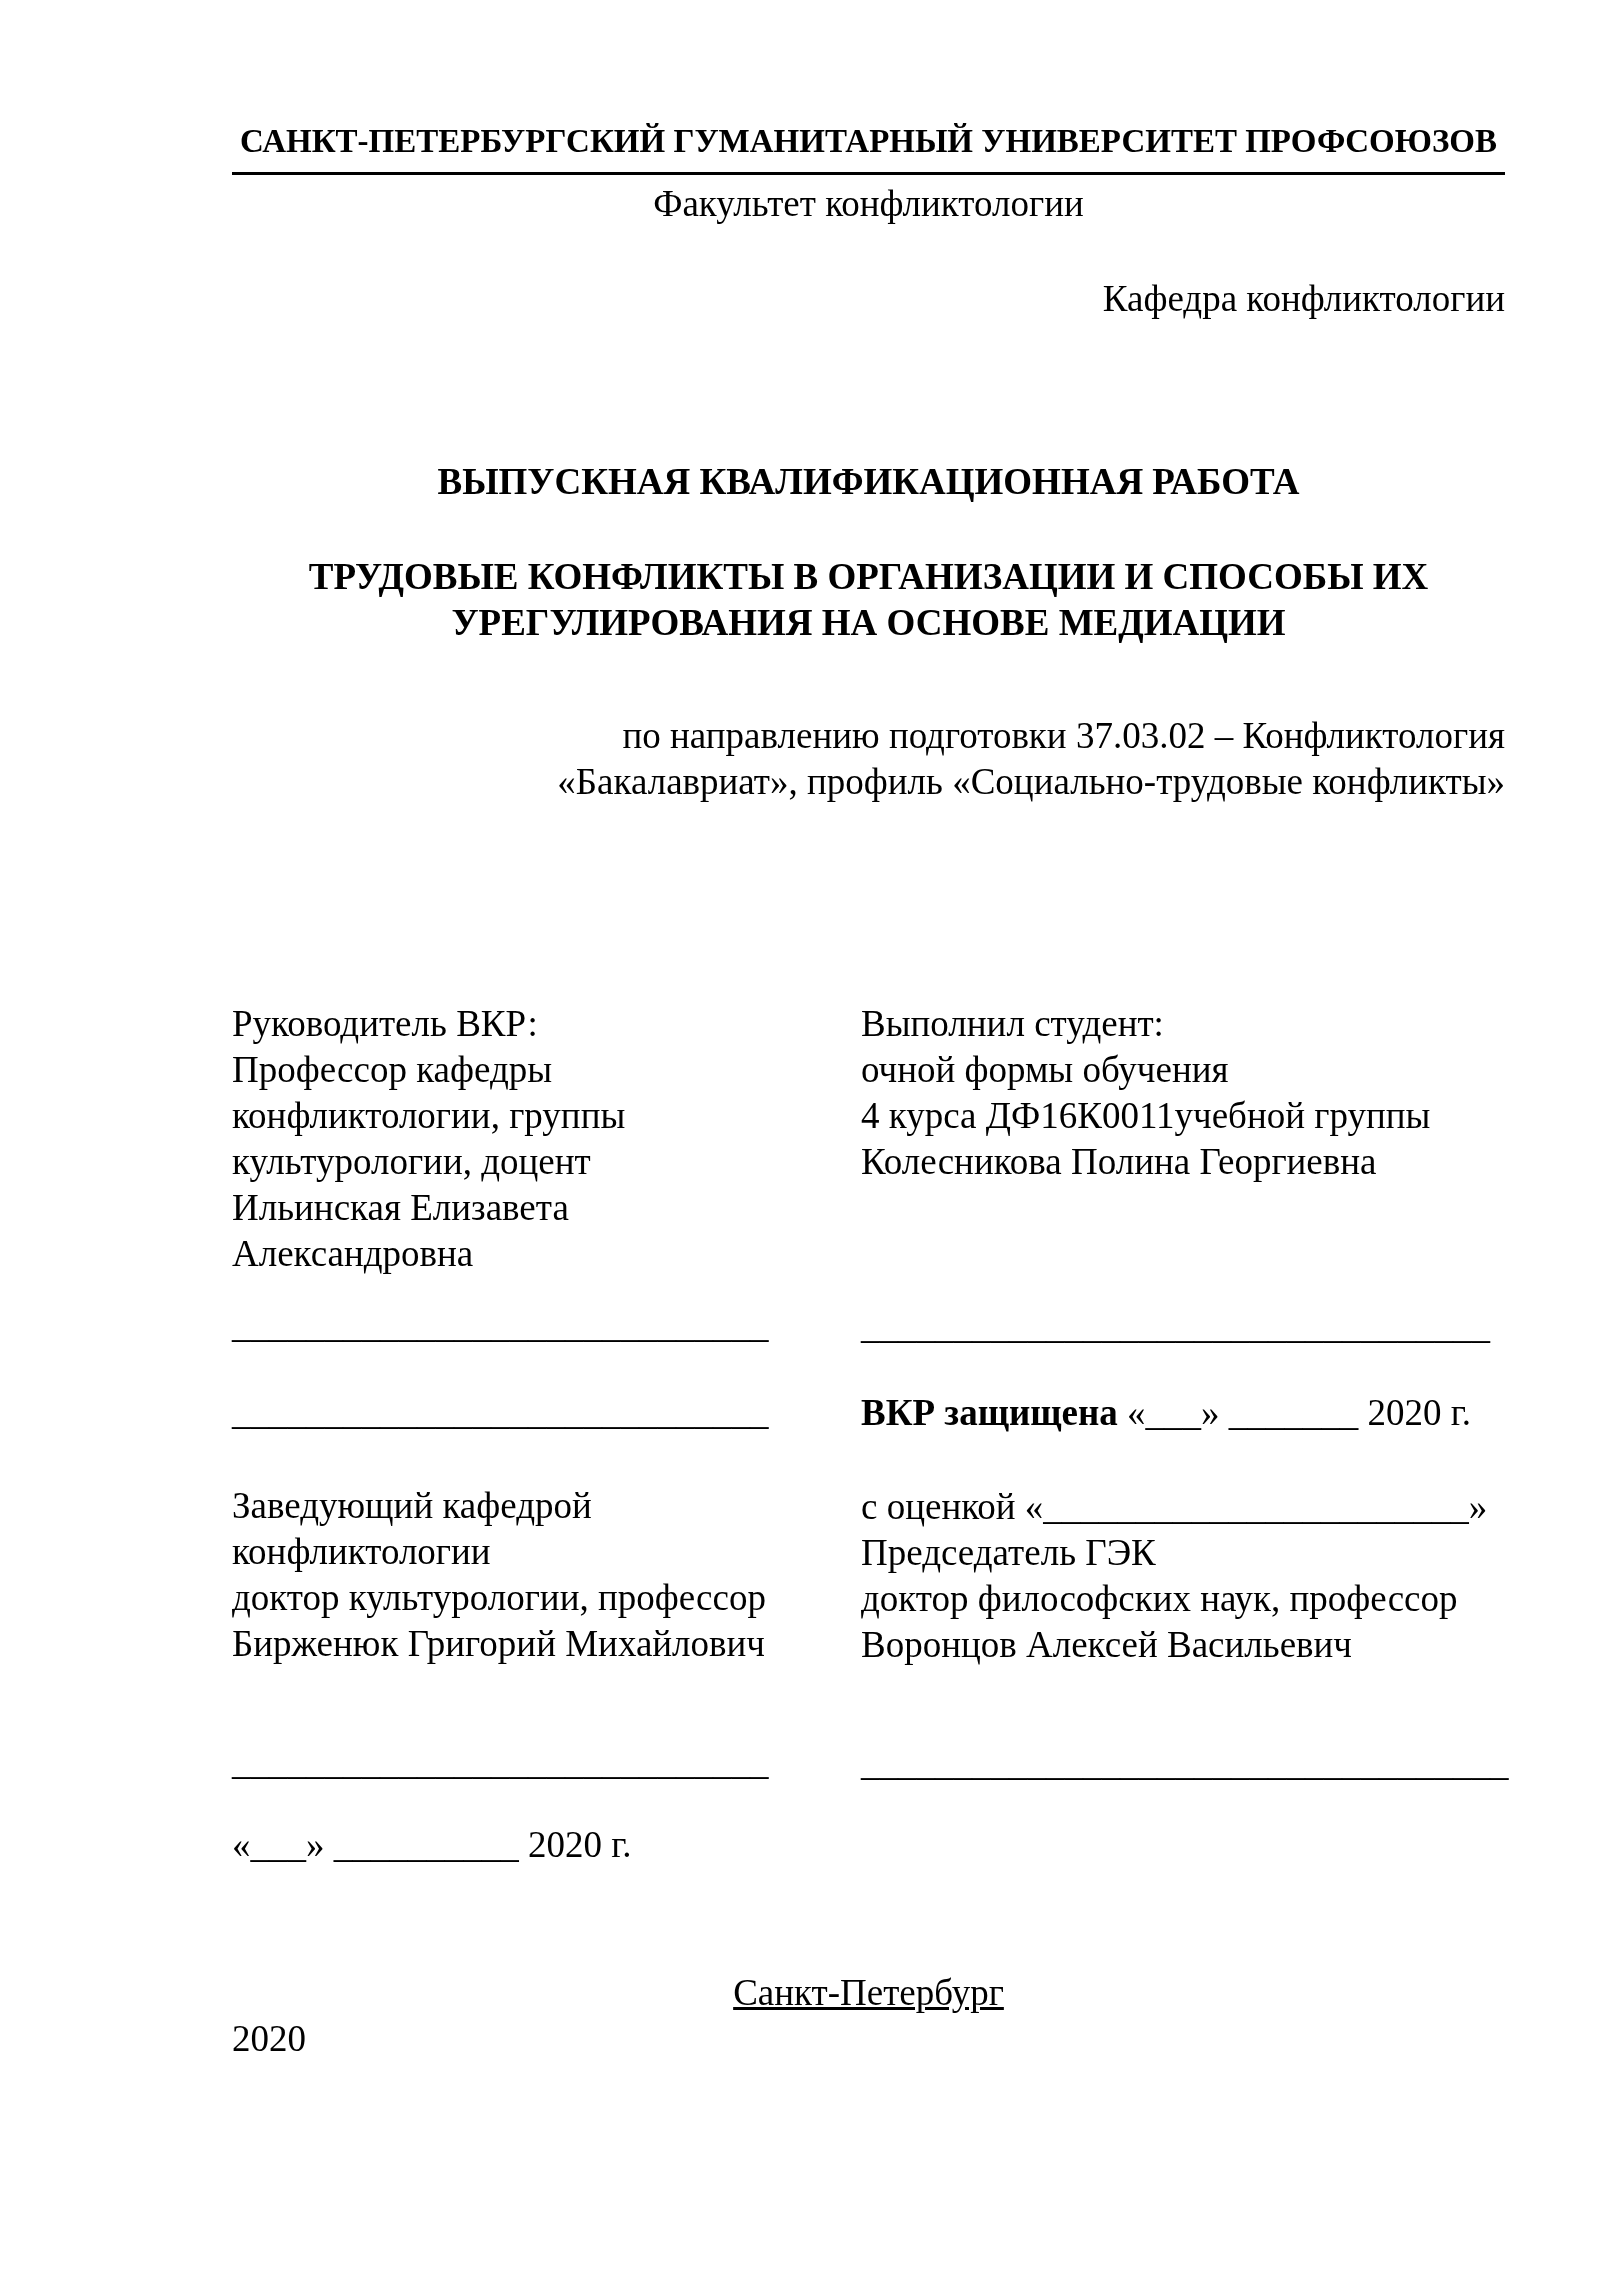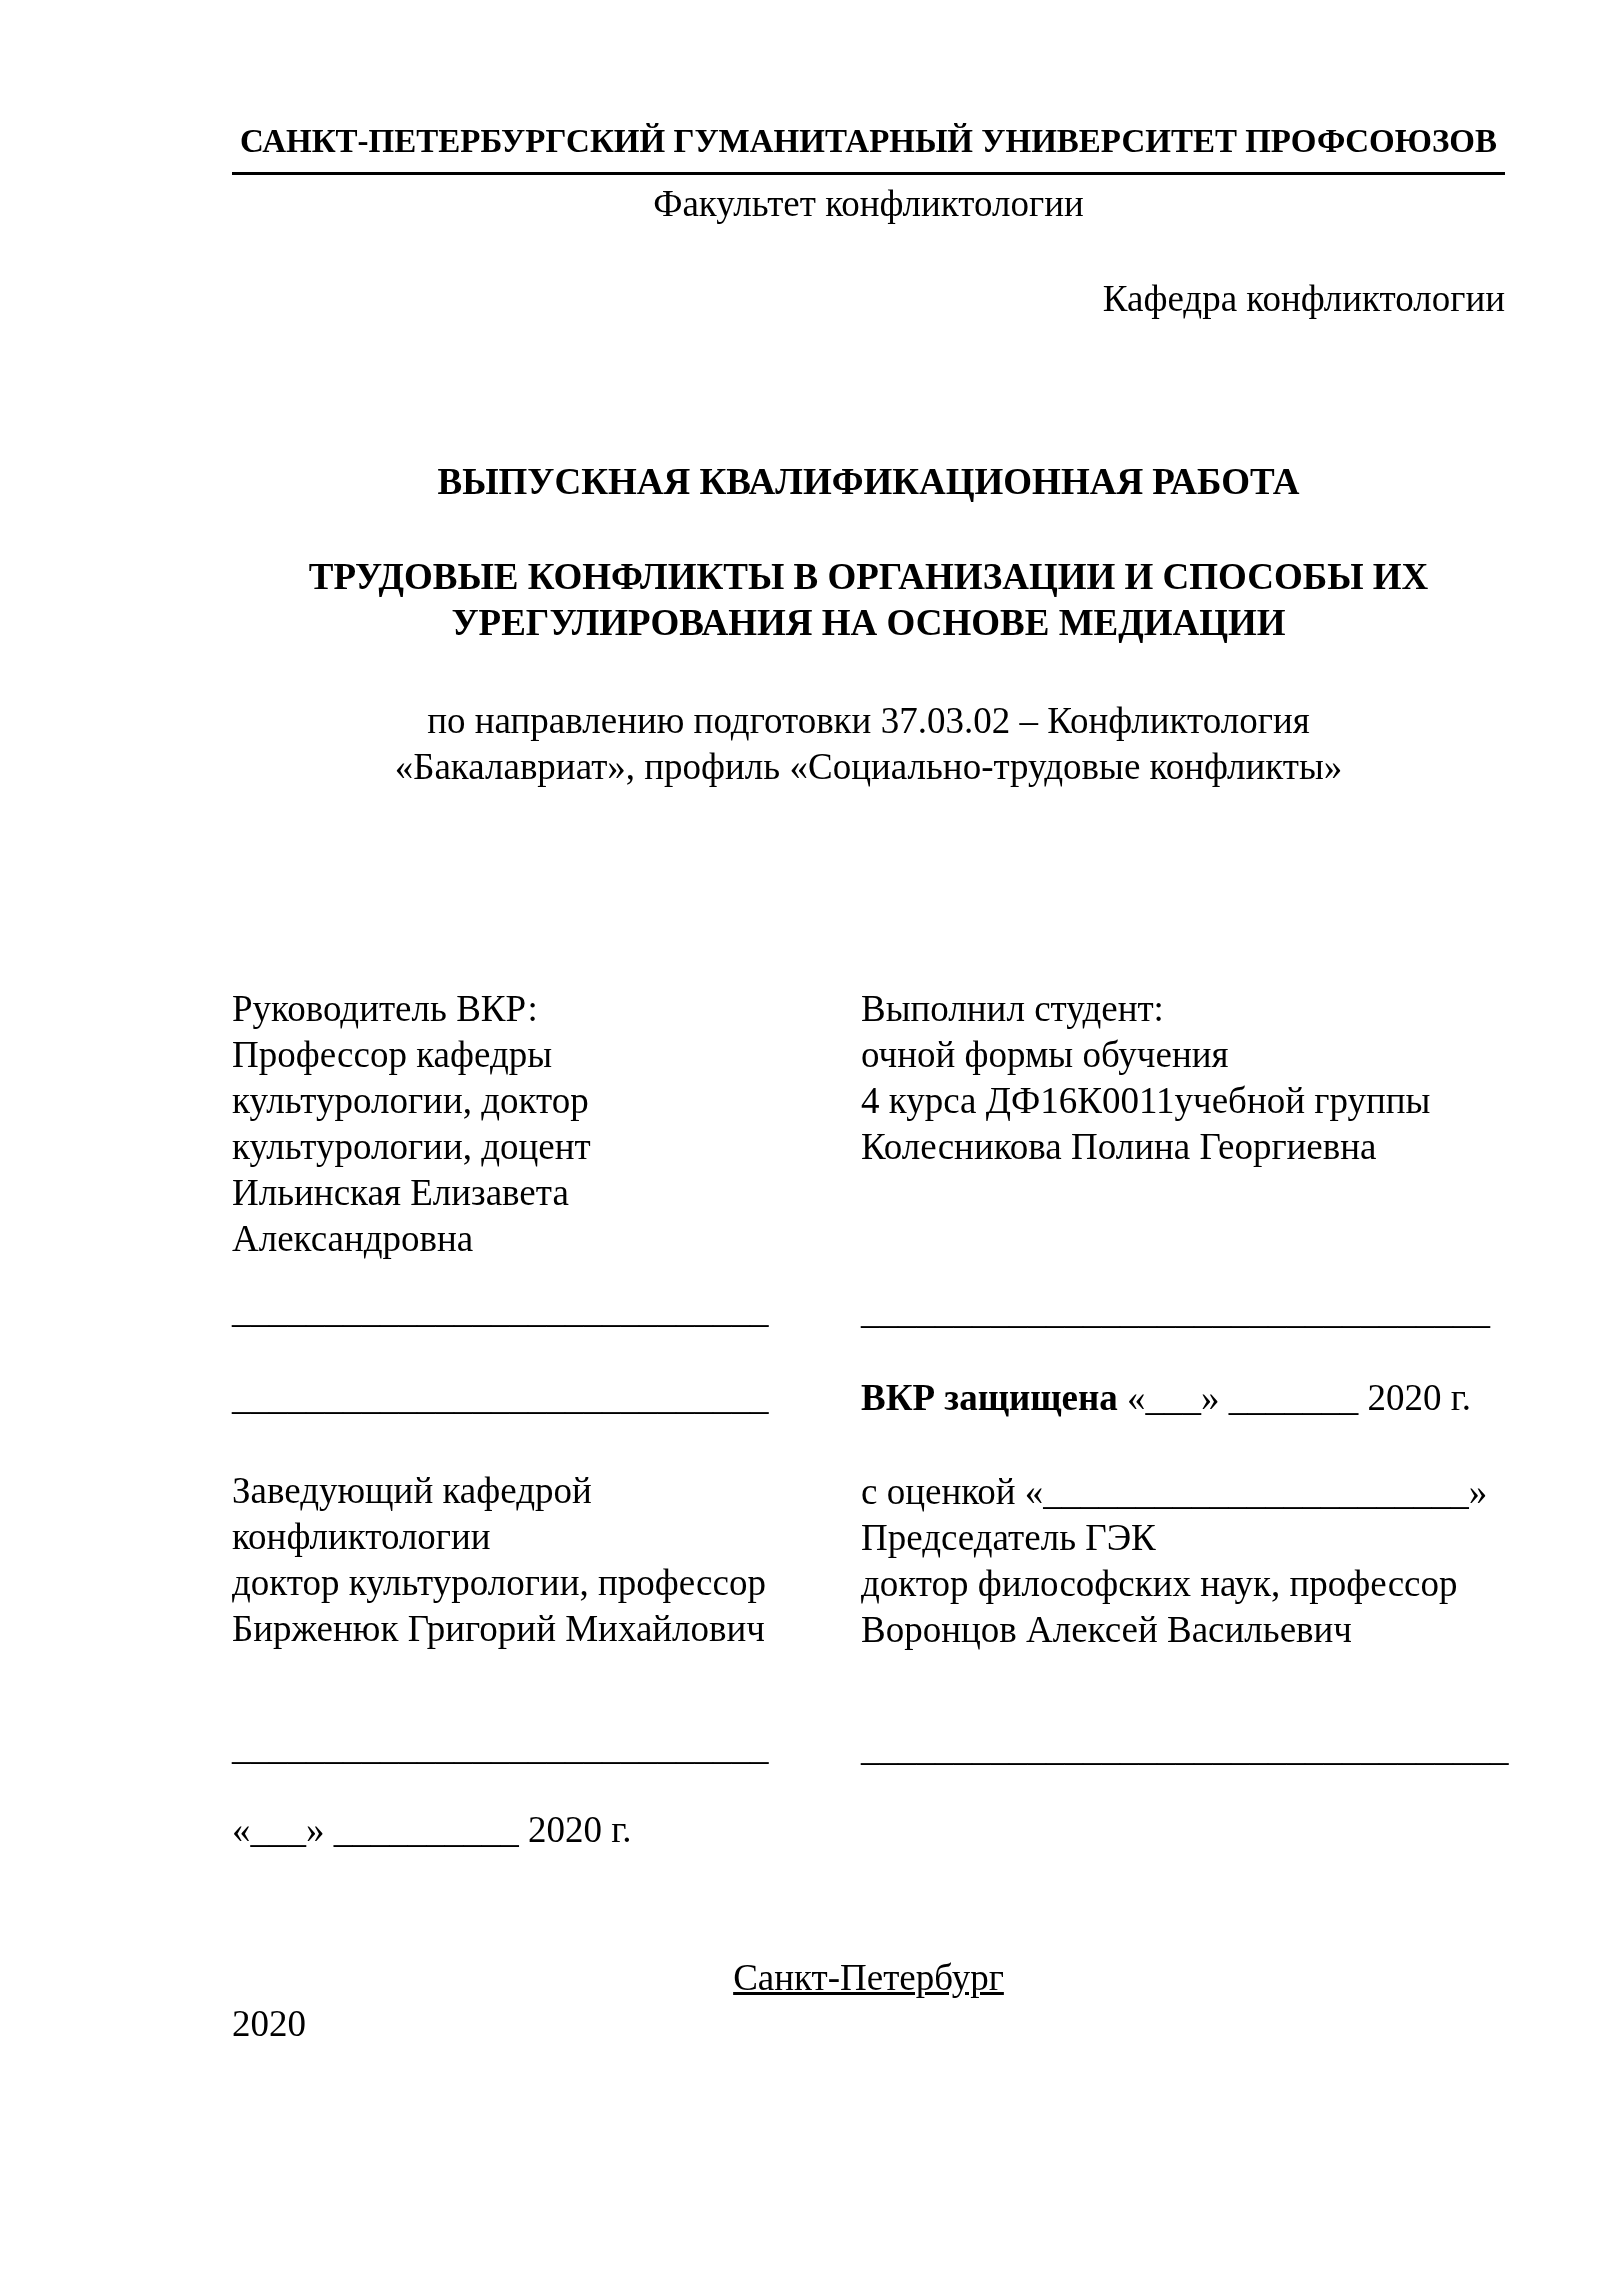--- a/index.html
+++ b/index.html
@@ -40,22 +40,22 @@
     text-align: center;
     font-weight: bold;
     margin-top: 137px;
   }
   .thesis-title {
     text-align: center;
     font-weight: bold;
     margin-top: 49px;
   }
   .program {
-    text-align: center;
-    margin-top: 52px;
+    text-align: right;
+    margin-top: 67px;
   }
   .columns {
     display: flex;
     margin-top: 196px;
   }
   .col-left {
     width: 550px;
     flex: 0 0 550px;
   }
   .col-right {
@@ -101,21 +101,21 @@
   <div class="program">
     <div class="line">по направлению подготовки 37.03.02 – Конфликтология</div>
     <div class="line">«Бакалавриат», профиль «Социально-трудовые конфликты»</div>
   </div>
 
   <div class="columns">
 
     <div class="col col-left">
       <div class="line">Руководитель ВКР:</div>
       <div class="line">Профессор кафедры</div>
-      <div class="line">культурологии, доктор</div>
+      <div class="line">конфликтологии, группы</div>
       <div class="line">культурологии, доцент</div>
       <div class="line">Ильинская Елизавета</div>
       <div class="line">Александровна</div>
       <div class="sig gap-a">_____________________________</div>
       <div class="sig gap-c">_____________________________</div>
       <div class="line gap-d">Заведующий кафедрой</div>
       <div class="line">конфликтологии</div>
       <div class="line">доктор культурологии, профессор</div>
       <div class="line">Бирженюк Григорий Михайлович</div>
       <div class="sig gap-e">_____________________________</div>

